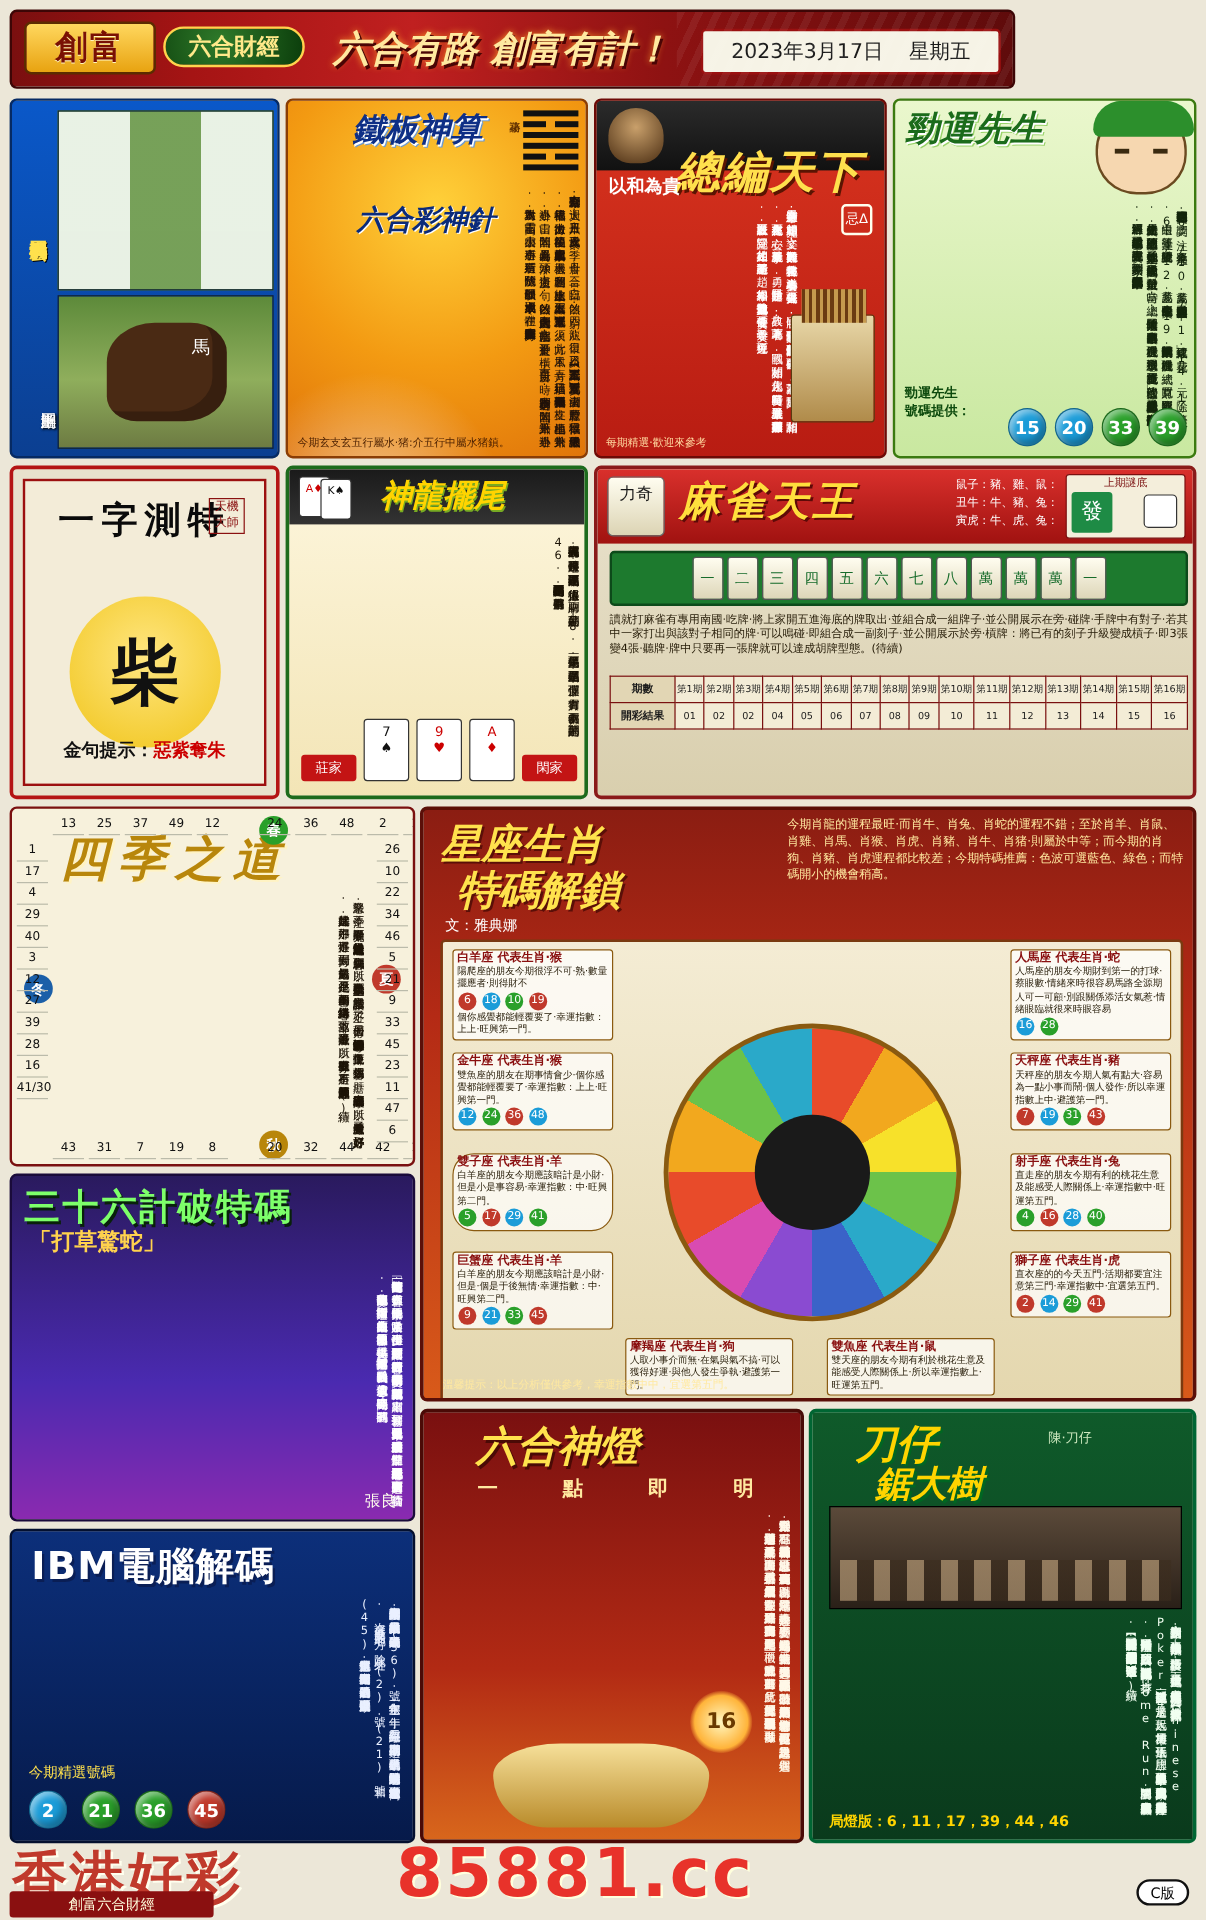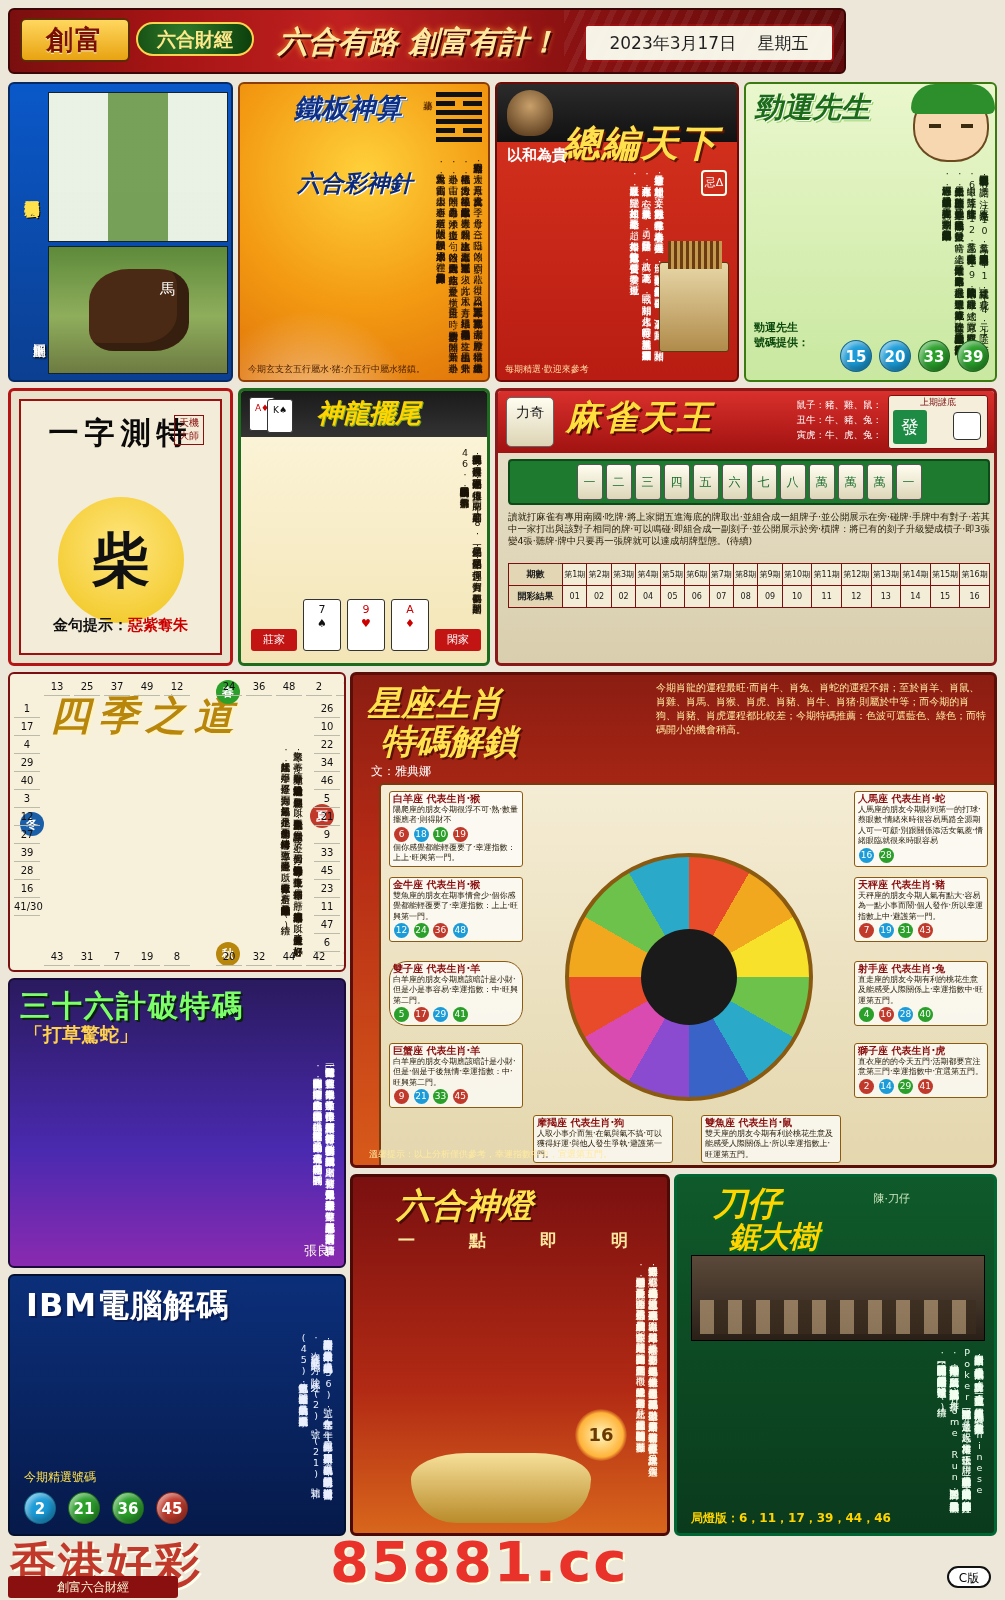--- a/index.html
+++ b/index.html
@@ -234,21 +234,21 @@
 
   
   #p-star{ left:350px; top:672px; width:647px; height:496px;
     background:linear-gradient(180deg,#8b1d12 0%, #b42a15 35%, #d85a1a 100%); border:3px solid #5a0f08; }
   #p-star .t1{ position:absolute; left:14px; top:6px; font-size:34px; font-weight:bold; color:#ffe24d;
     text-shadow:2px 2px 0 #5a0f08; font-style:italic; }
   #p-star .t2{ position:absolute; left:28px; top:44px; font-size:34px; font-weight:bold; color:#ffe24d;
     text-shadow:2px 2px 0 #5a0f08; font-style:italic; }
   #p-star .author{ position:absolute; left:18px; top:88px; font-size:12px; color:#fff; }
   #p-star .lead{ position:absolute; right:8px; top:6px; width:330px; font-size:10px; line-height:14px; color:#ffe9a0; }
-  #p-star .wheelbox{ position:absolute; left:26px; top:108px; width:619px; height:388px;
+  #p-star .wheelbox{ position:absolute; left:14px; top:108px; width:619px; height:388px;
     background:linear-gradient(180deg,#f4ecd4,#e4d7ae); border:2px solid #7a3a10; border-radius:4px; }
   #p-star .wheel{
     position:absolute; left:50%; top:50%; transform:translate(-50%,-50%);
     width:248px; height:248px; border-radius:50%;
     background:conic-gradient(#e84b2a 0 30deg,#f2a81e 30deg 60deg,#f7e12a 60deg 90deg,#6cc24a 90deg 120deg,
       #2aa9c9 120deg 150deg,#3a63c8 150deg 180deg,#8a4bd1 180deg 210deg,#d94bb1 210deg 240deg,
       #e84b2a 240deg 270deg,#f2a81e 270deg 300deg,#6cc24a 300deg 330deg,#2aa9c9 330deg 360deg);
     border:4px solid #8a5a10;
   }
   #p-star .wheel:after{ content:""; position:absolute; left:50%; top:50%; transform:translate(-50%,-50%);

